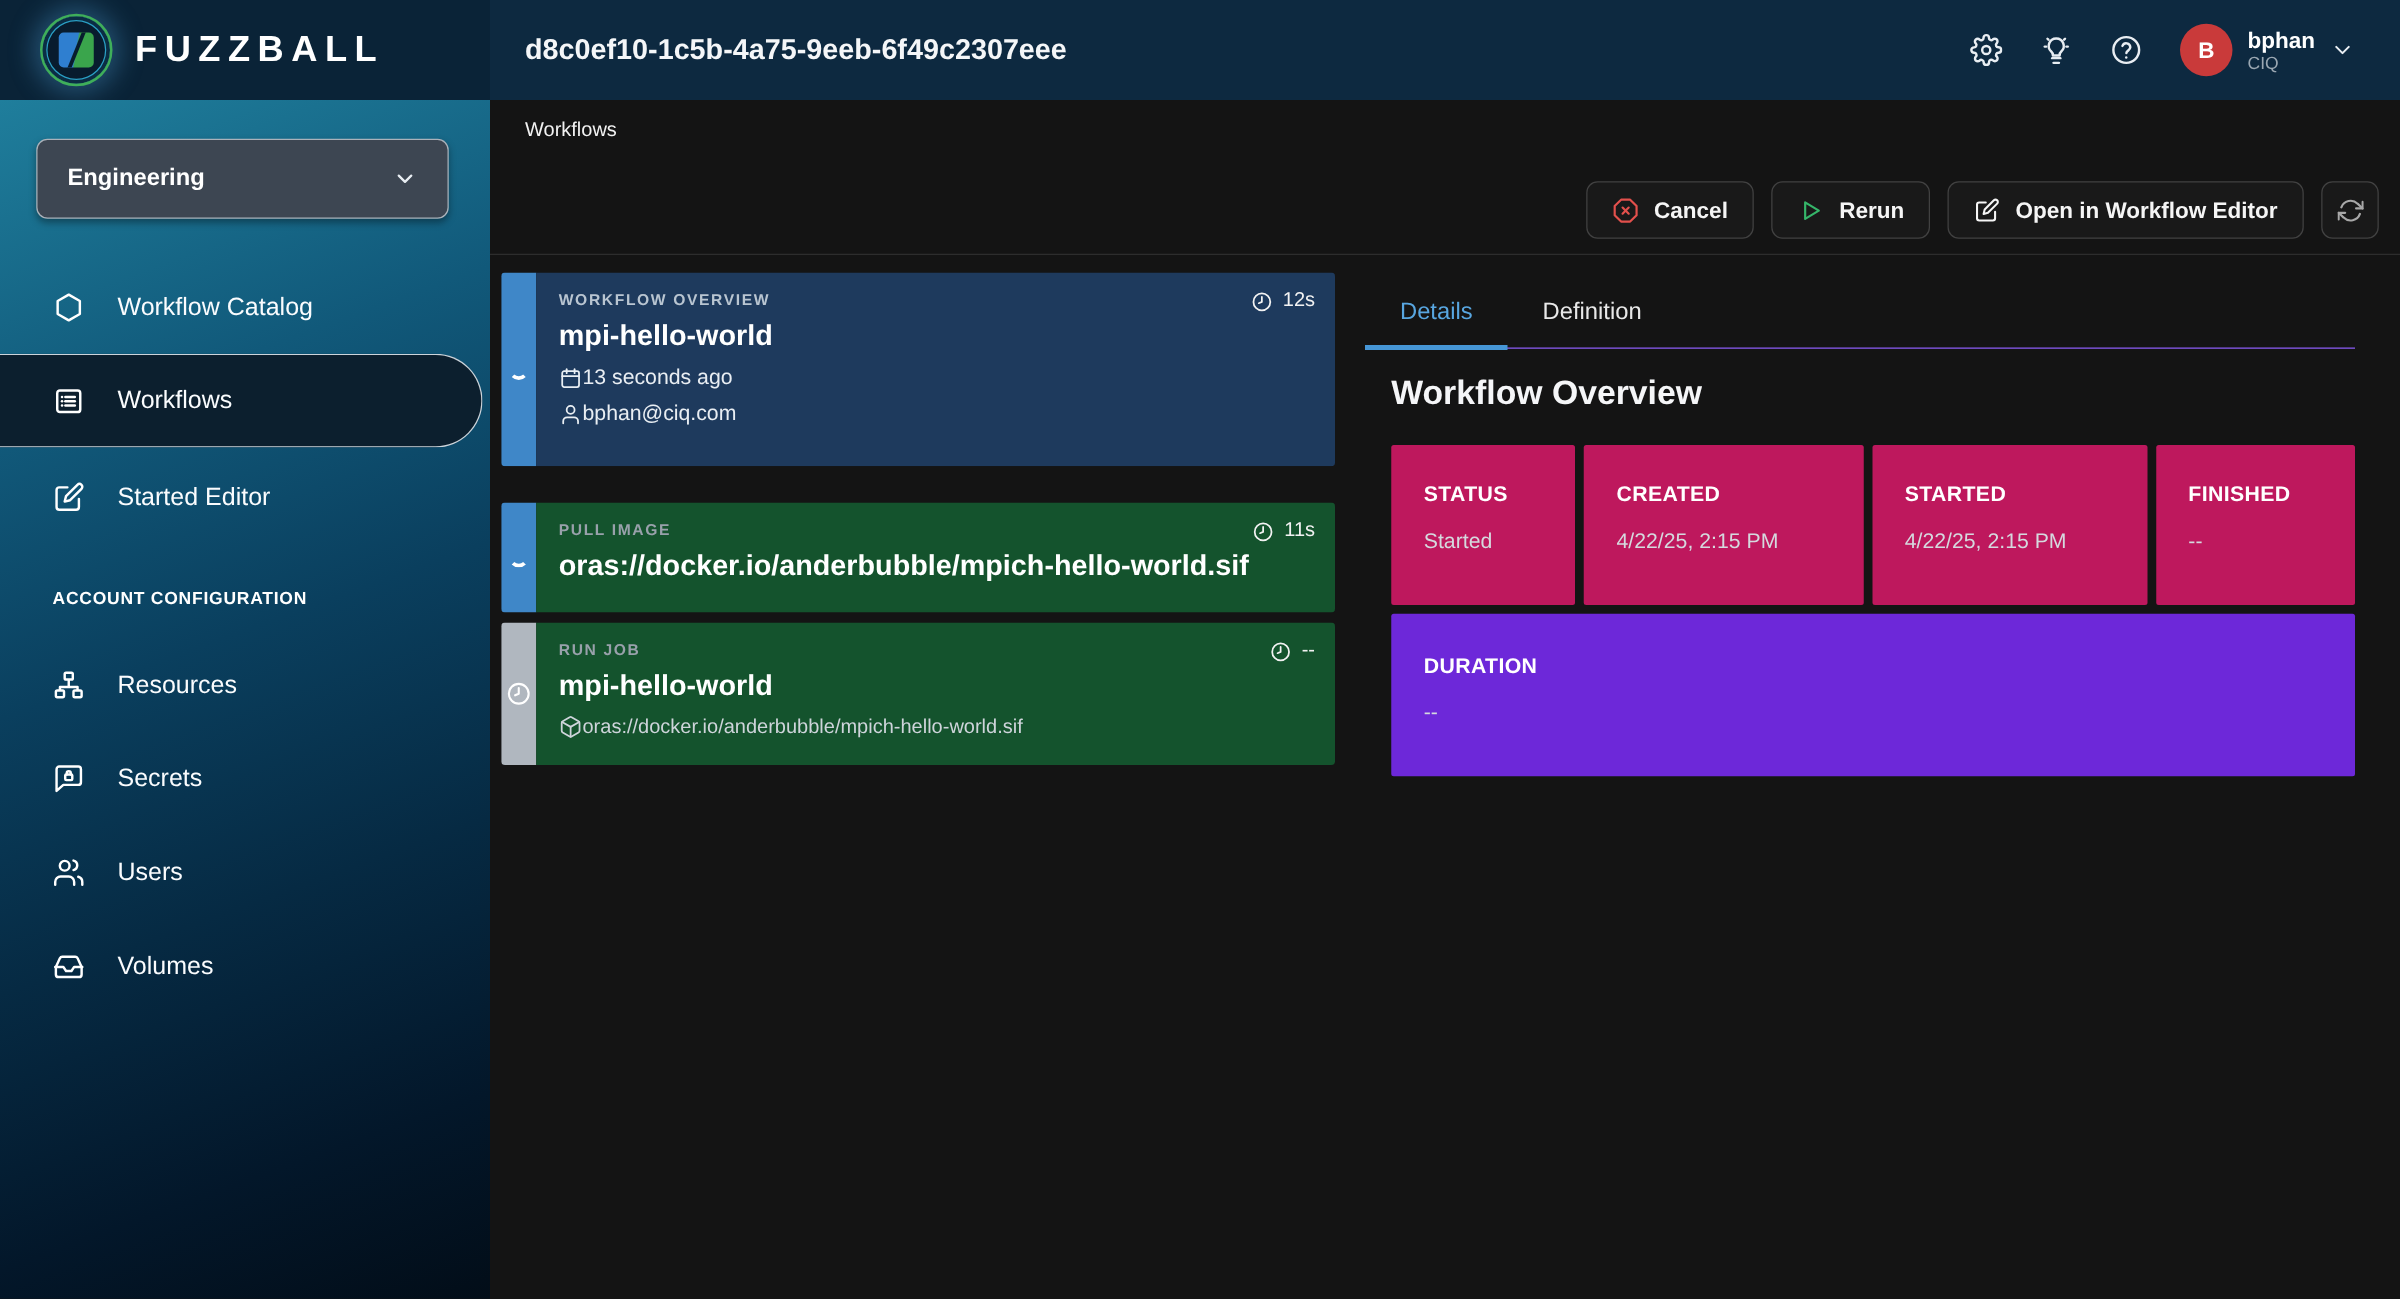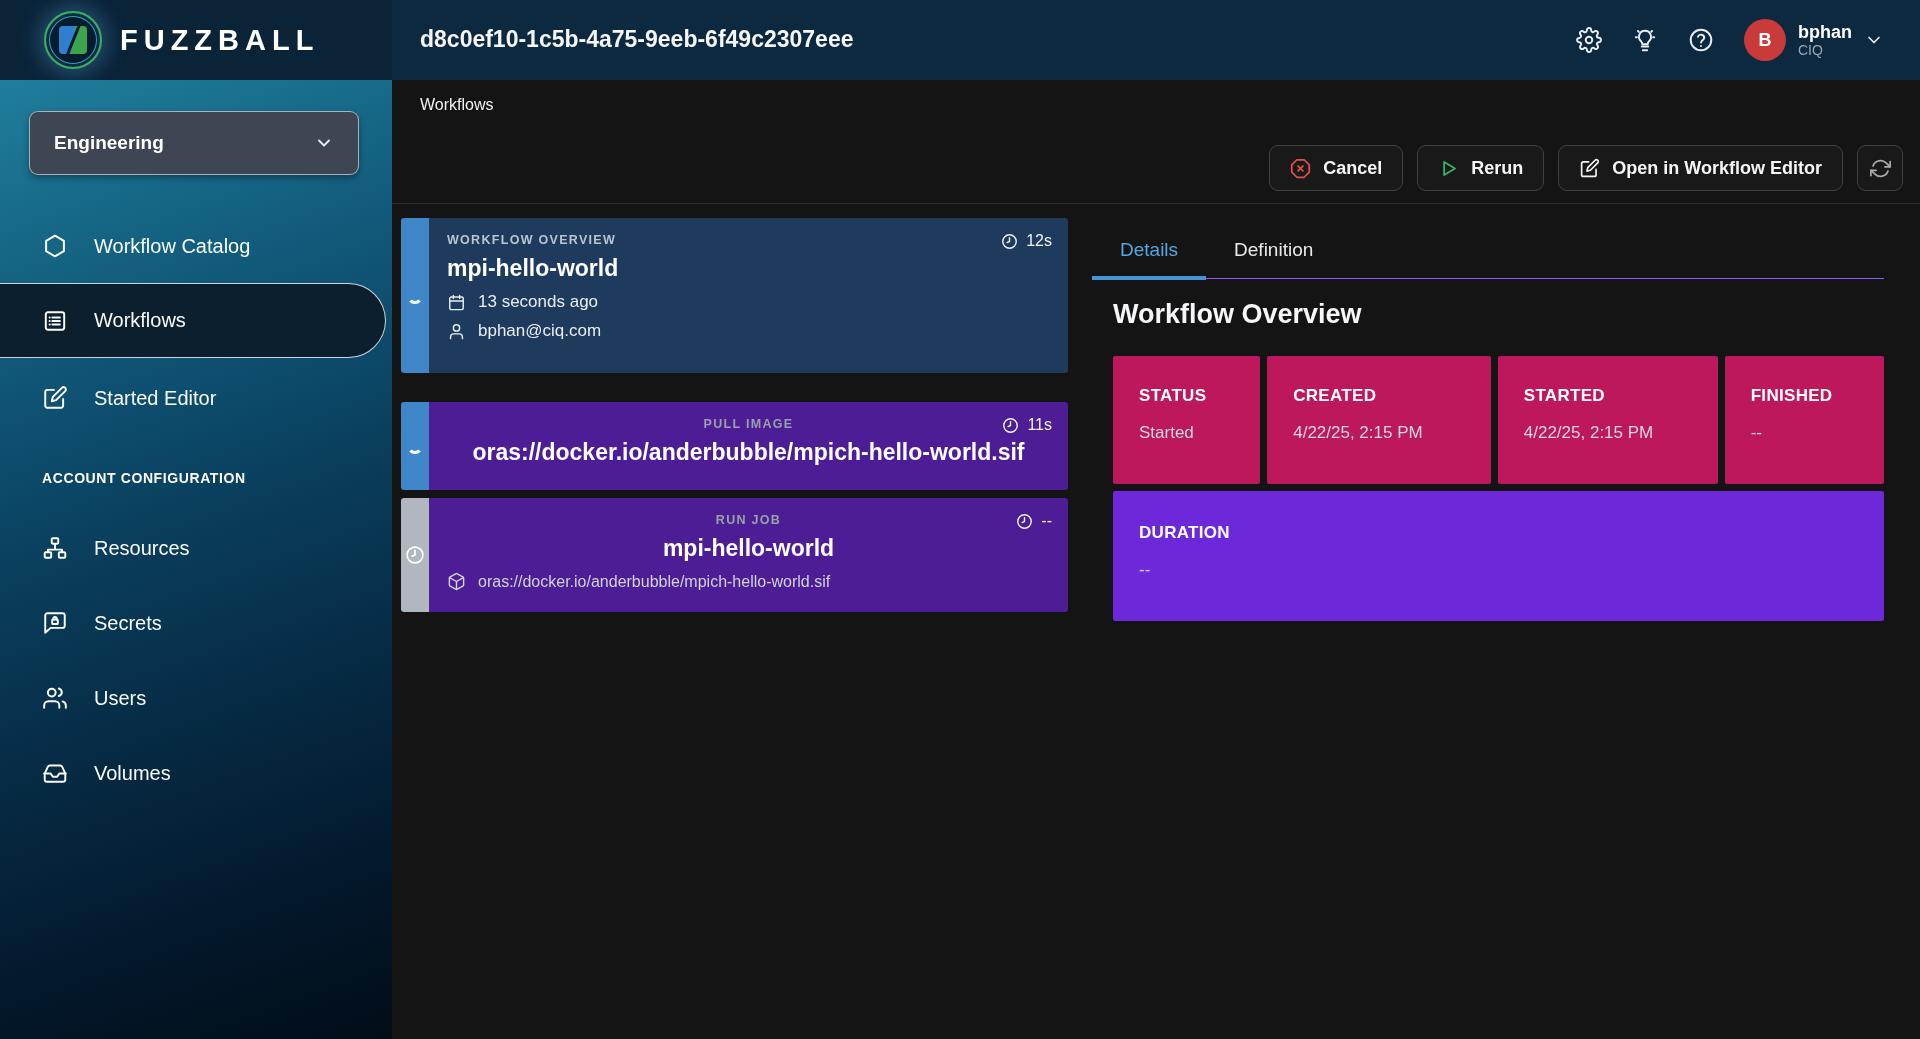--- a/index.html
+++ b/index.html
@@ -2,21 +2,21 @@
 <html><head>
 <meta charset="utf-8">
 <style>
   * { margin:0; padding:0; box-sizing:border-box; }
   html,body { width:1920px; height:1039px; overflow:hidden; background:#141414;
               font-family:"Liberation Sans", sans-serif; color:#f0f0f0; }
 
   
   .header { position:absolute; left:0; top:0; width:1920px; height:80px; background:#0d2940; }
   .logo-area { position:absolute; left:0; top:0; width:392px; height:80px; background:#0a2337;
-               display:flex; align-items:center; padding-left:44px; }
+               display:flex; align-items:center; padding-left:32px; }
   .logo-badge { width:58px; height:58px; border-radius:50%; background:#081c2e;
                 border:2px solid #3fae5a; box-shadow:0 0 20px 6px rgba(80,160,215,.35), inset 0 0 0 3px #0b2d44, inset 0 0 0 4px #2a9fc4;
                 display:flex; align-items:center; justify-content:center; position:relative; }
   .logo-glyph { width:28px; height:28px; border-radius:4px;
                 background:linear-gradient(100deg,#2f7fd0 48%,#3aa54c 52%); position:relative; overflow:hidden; }
   .logo-glyph::after { content:""; position:absolute; left:12px; top:-4px; width:3px; height:40px;
                        background:#081c2e; transform:rotate(22deg); }
   .brand-name { margin-left:18px; font-size:29px; font-weight:800; letter-spacing:6px; color:#ffffff; }
   .header-title { position:absolute; left:420px; top:26px; font-size:23px; font-weight:700; color:#f4f6f8; }
   .header-right { position:absolute; right:36px; top:0; height:80px; display:flex; align-items:center; gap:30px; }
@@ -63,25 +63,25 @@
   .card-1 { height:155px; margin-bottom:29px; }
   .card-2 { height:88px;  margin-bottom:8px; }
   .card-3 { height:114px; }
   .stripe { width:28px; flex:none; display:flex; align-items:center; justify-content:center; }
   .stripe-running { background:#3f87c8; }
   .stripe-pending { background:#b0b7bf; }
   .spinner { width:16px; height:16px; border-radius:50%; border:3px solid transparent; border-bottom-color:#ffffff; }
   .stripe-clock { width:20px; height:20px; color:#ffffff; }
   .card-body { flex:1; padding:15px 18px 14px 18px; position:relative; }
   .body-selected { background:#1e3a5d; }
-  .body-dark { background:#4c1d95;text-align:center; }
+  .body-dark { background:#14532d; }
   .card-kind { font-size:12.5px; font-weight:700; letter-spacing:1.3px; margin-bottom:8px; }
   .kind-blue { color:#b9c5d1; } .kind-gray { color:#99a1ab; }
   .card-title { font-size:23px; font-weight:700; color:#ffffff; margin-bottom:10px; }
-  .meta-row { display:flex; align-items:center; gap:12px; font-size:17px; color:#e9eef3; margin-bottom:9px; }
+  .meta-row { display:flex; align-items:center; font-size:17px; color:#e9eef3; margin-bottom:9px; }
   .meta-row svg { width:19px; height:19px; flex:none; }
   .meta-sm { font-size:16px; color:#ced4da; }
   .timer { position:absolute; top:14px; right:16px; display:flex; align-items:center; gap:8px;
            font-size:16px; color:#f2f2f2; }
   .timer svg { width:17px; height:17px; }
 
   
   .panel { position:absolute; left:700px; right:36px; top:145px; }
   .tabs { display:flex; border-bottom:1px solid #8b5cf6; }
   .tab { padding:14px 28px 15px; font-size:19px; cursor:pointer; color:#e9e9e9; }

